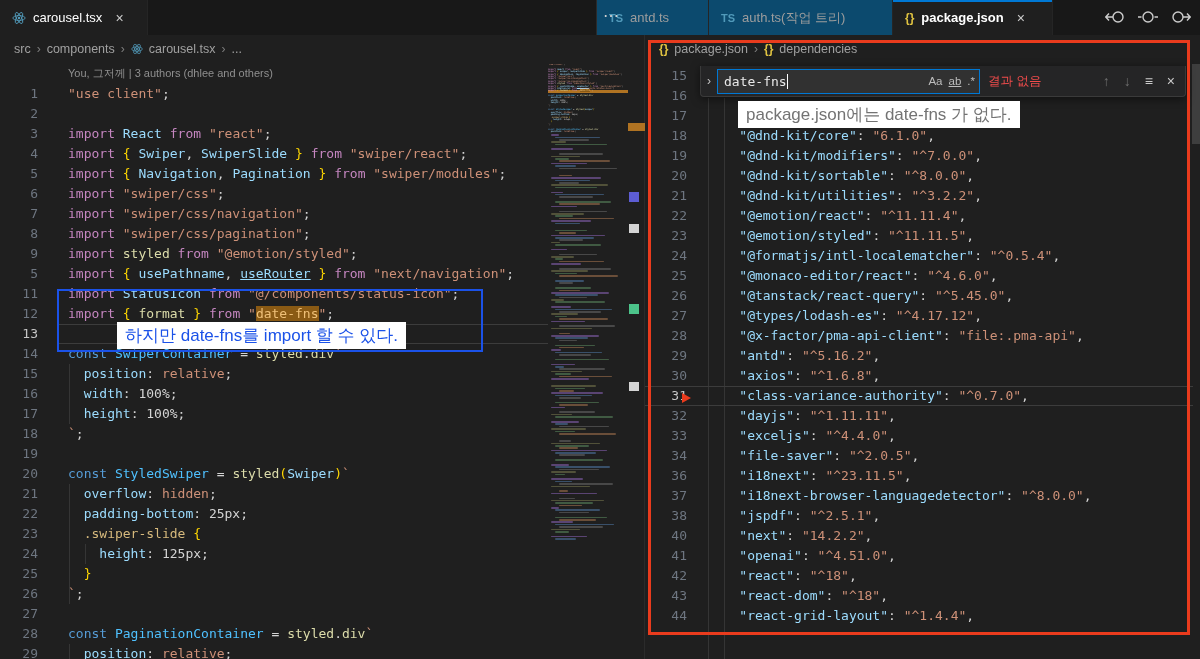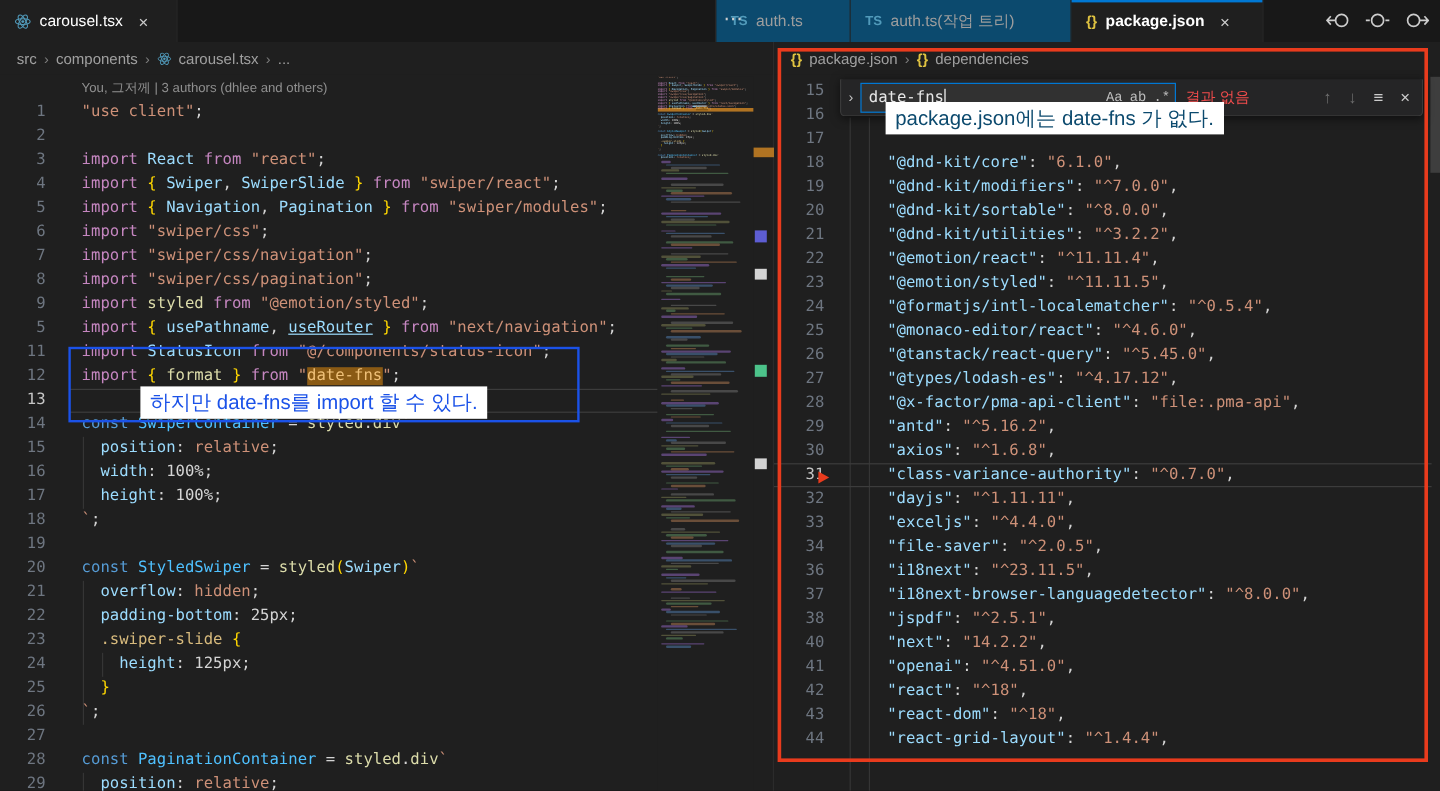--- a/index.html
+++ b/index.html
@@ -55,33 +55,33 @@
 
   
   .find-widget { position:absolute; left:55px; top:31px; width:486px; height:31px; background:#252526;
                  border:1px solid #3a3a3a; border-top:none; border-radius:0 0 4px 4px;
                  box-shadow:0 2px 8px rgba(0,0,0,.5); display:flex; align-items:center; z-index:30; }
   .find-toggle { width:16px; height:100%; display:flex; align-items:center; justify-content:center; color:#c5c5c5; font-size:12px; }
   .find-input { width:263px; height:25px; background:#313131; border:1px solid #0078d4; display:flex; align-items:center;
                 padding:0 4px 0 6px; font-size:13px; color:#e8e8e8; }
   .find-input .query { font-family:"DejaVu Sans Mono",monospace; }
   .caret { display:inline-block; width:1px; height:15px; background:#ffffff; vertical-align:middle; }
-  .find-opts { margin-left:auto; display:flex; gap:6px; color:#bdbdbd; font-size:11.5px; font-family:Liberation Mono, monospace; }
+  .find-opts { margin-left:auto; display:flex; gap:6px; color:#bdbdbd; font-size:11.5px; font-family:Liberation Sans, sans-serif; }
   .find-opts .ww { text-decoration:underline; }
   .find-result { color:#f14c4c; font-size:12.5px; margin-left:8px; white-space:nowrap; }
   .find-btns { margin-left:auto; display:flex; gap:14px; padding-right:10px; color:#cccccc; font-size:14px; }
   .find-btns .dim { color:#6e6e6e; }
 
   
   .anno-rect { position:absolute; pointer-events:none; }
   .rect-red  { left:648px; top:40px; width:542px; height:595px; border:3px solid #e93b1d; z-index:40; }
   .rect-blue { left:57px; top:289px; width:426px; height:63px; border:2px solid #1b52e8; z-index:40; }
   .anno-label { position:absolute; background:#ffffff; font-size:17px; font-weight:500; padding:2px 8px;
                 white-space:nowrap; z-index:41; }
-  .label-red  { left:738px; top:85px; color:#0c4a6e; }
+  .label-red  { left:738px; top:101px; color:#737373; }
   .label-blue { left:117px; top:322px; color:#1b52e8; }
   .gutter-arrow { position:absolute; left:682px; top:393px; width:0; height:0; z-index:42;
                   border-left:9px solid #e93b1d; border-top:5px solid transparent; border-bottom:5px solid transparent; }
 
   .scroll-thumb { position:absolute; right:0; top:29px; width:8px; height:80px; background:rgba(121,121,121,.35); }
   svg { display:block; }
 </style>
 </head>
 <body>
 
@@ -96,21 +96,21 @@
           </g>
           <circle cx="8" cy="8" r="1.4" fill="#519aba"></circle>
         </svg>
     </span>
     <span>carousel.tsx</span>
     <span class="close">×</span>
   </div>
   <div class="group-gap" style="width:449px; border-right:1px solid #2b2b2b;"></div>
   <div class="tab" style="width:112px">
     <span class="ts-badge">TS</span>
-    <span>auth.ts</span>
+    <span>antd.ts</span>
   </div>
   <div class="tab" style="width:184px">
     <span class="ts-badge">TS</span>
     <span>auth.ts(작업 트리)</span>
   </div>
   <div class="tab active focused" style="width:160px">
     <span class="json-badge">{}</span>
     <span style="font-weight:bold">package.json</span>
     <span class="close">×</span>
   </div>

